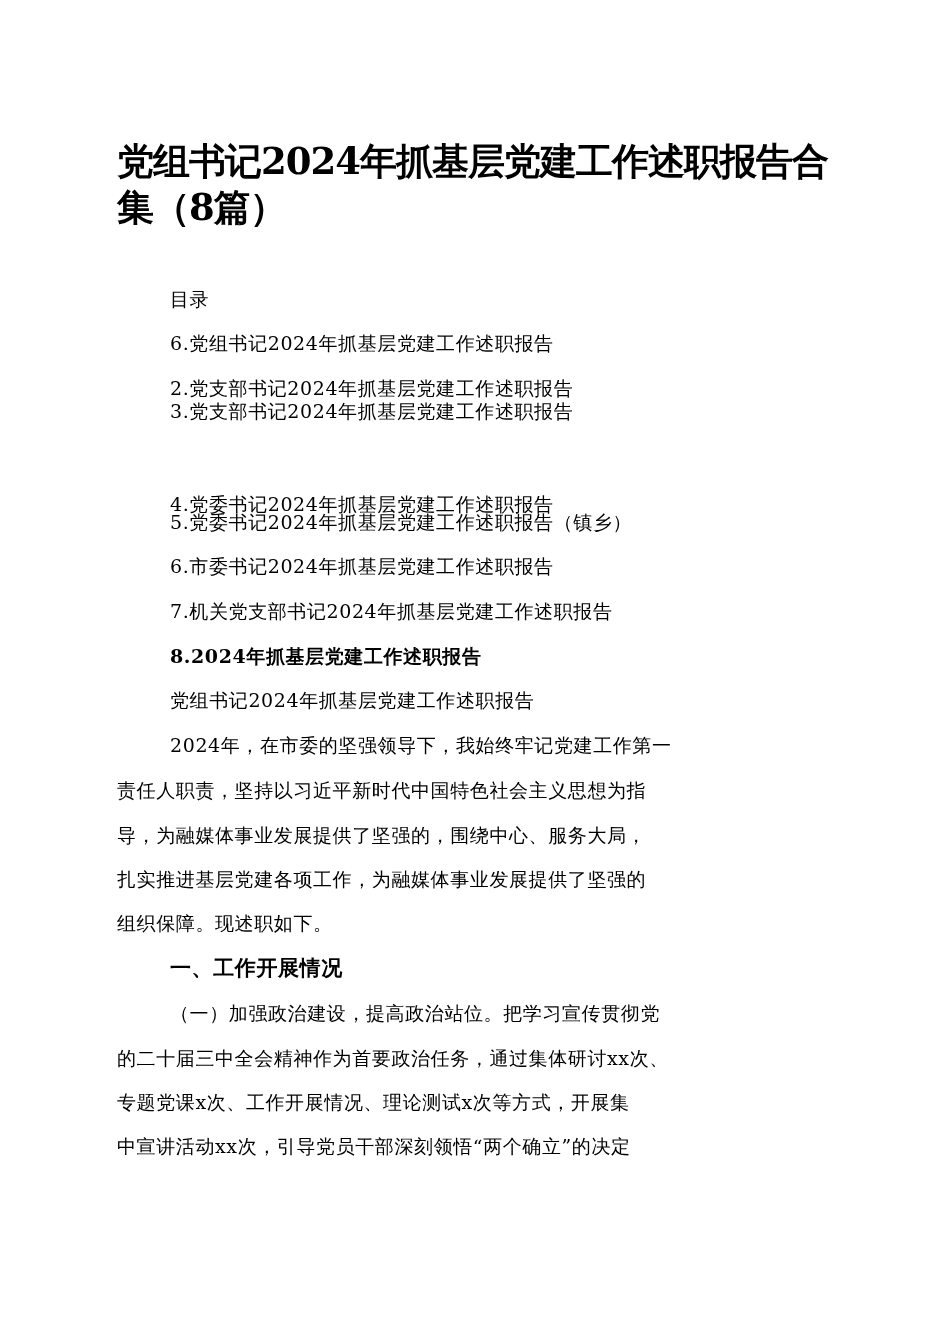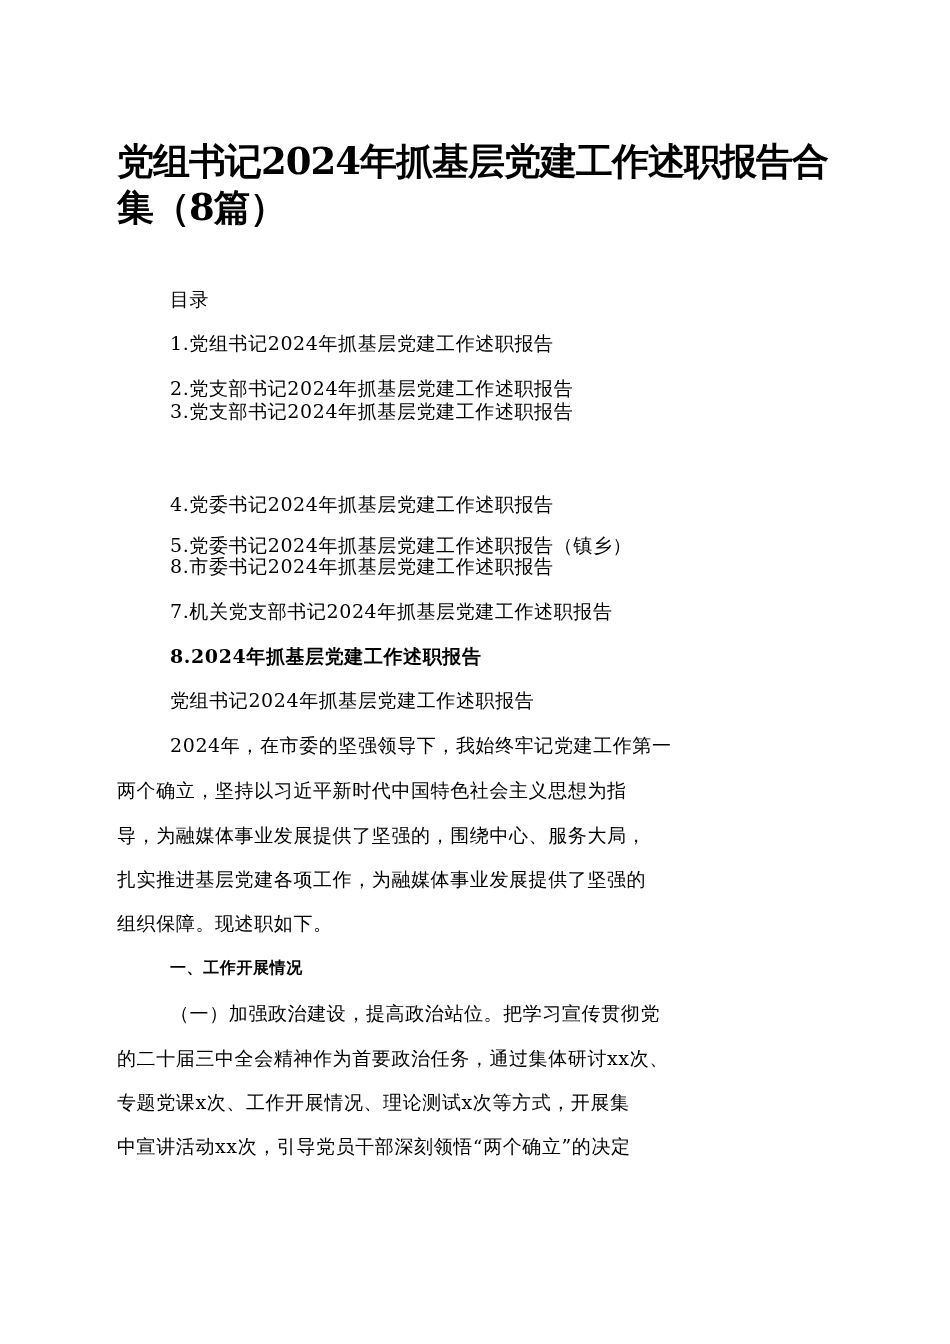--- a/index.html
+++ b/index.html
@@ -38,45 +38,45 @@
     left: 0;
     white-space: nowrap;
     font-size: 19px;
     line-height: 30px;
     letter-spacing: 0.6px;
   }
   .indent { left: 53px; }
   .heading {
     font-family: "DejaVu Sans", "Liberation Sans", sans-serif;
     font-weight: bold;
-    font-size: 16px;
+    font-size: 21px;
   }
 </style>
 </head>
 <body>
 
 <div class="page">
   <div class="title l1">党组书记2024年抓基层党建工作述职报告合</div>
   <div class="title l2">集（8篇）</div>
 
   <div class="line indent" style="top:284px;">目录</div>
 
-  <div class="line indent" style="top:328px;">1.党组书记2024年抓基层党建工作述职报告</div>
+  <div class="line indent" style="top:328px;">6.党组书记2024年抓基层党建工作述职报告</div>
   <div class="line indent" style="top:373px;text-align:right;">2.党支部书记2024年抓基层党建工作述职报告</div>
   <div class="line indent" style="top:396px;">3.党支部书记2024年抓基层党建工作述职报告</div>
   <div class="line indent" style="top:489px;text-align:center;">4.党委书记2024年抓基层党建工作述职报告</div>
-  <div class="line indent" style="top:507px;margin-top:23px;">5.党委书记2024年抓基层党建工作述职报告（镇乡）</div>
-  <div class="line indent" style="top:551px;">8.市委书记2024年抓基层党建工作述职报告</div>
+  <div class="line indent" style="top:507px;">5.党委书记2024年抓基层党建工作述职报告（镇乡）</div>
+  <div class="line indent" style="top:551px;">6.市委书记2024年抓基层党建工作述职报告</div>
   <div class="line indent" style="top:596px;">7.机关党支部书记2024年抓基层党建工作述职报告</div>
   <div class="line indent" style="top:641px;font-weight:bold;">8.2024年抓基层党建工作述职报告</div>
 
   <div class="line indent" style="top:685px;">党组书记2024年抓基层党建工作述职报告</div>
 
   <div class="line indent" style="top:730px;">2024年，在市委的坚强领导下，我始终牢记党建工作第一</div>
-  <div class="line" style="top:775px;">两个确立，坚持以习近平新时代中国特色社会主义思想为指</div>
+  <div class="line" style="top:775px;">责任人职责，坚持以习近平新时代中国特色社会主义思想为指</div>
   <div class="line" style="top:820px;">导，为融媒体事业发展提供了坚强的，围绕中心、服务大局，</div>
   <div class="line" style="top:864px;">扎实推进基层党建各项工作，为融媒体事业发展提供了坚强的</div>
   <div class="line" style="top:908px;">组织保障。现述职如下。</div>
 
   <div class="line indent heading" style="top:953px;">一、工作开展情况</div>
 
   <div class="line indent" style="top:998px;">（一）加强政治建设，提高政治站位。把学习宣传贯彻党</div>
   <div class="line" style="top:1043px;">的二十届三中全会精神作为首要政治任务，通过集体研讨xx次、</div>
   <div class="line" style="top:1087px;">专题党课x次、工作开展情况、理论测试x次等方式，开展集</div>
   <div class="line" style="top:1131px;">中宣讲活动xx次，引导党员干部深刻领悟“两个确立”的决定</div>

